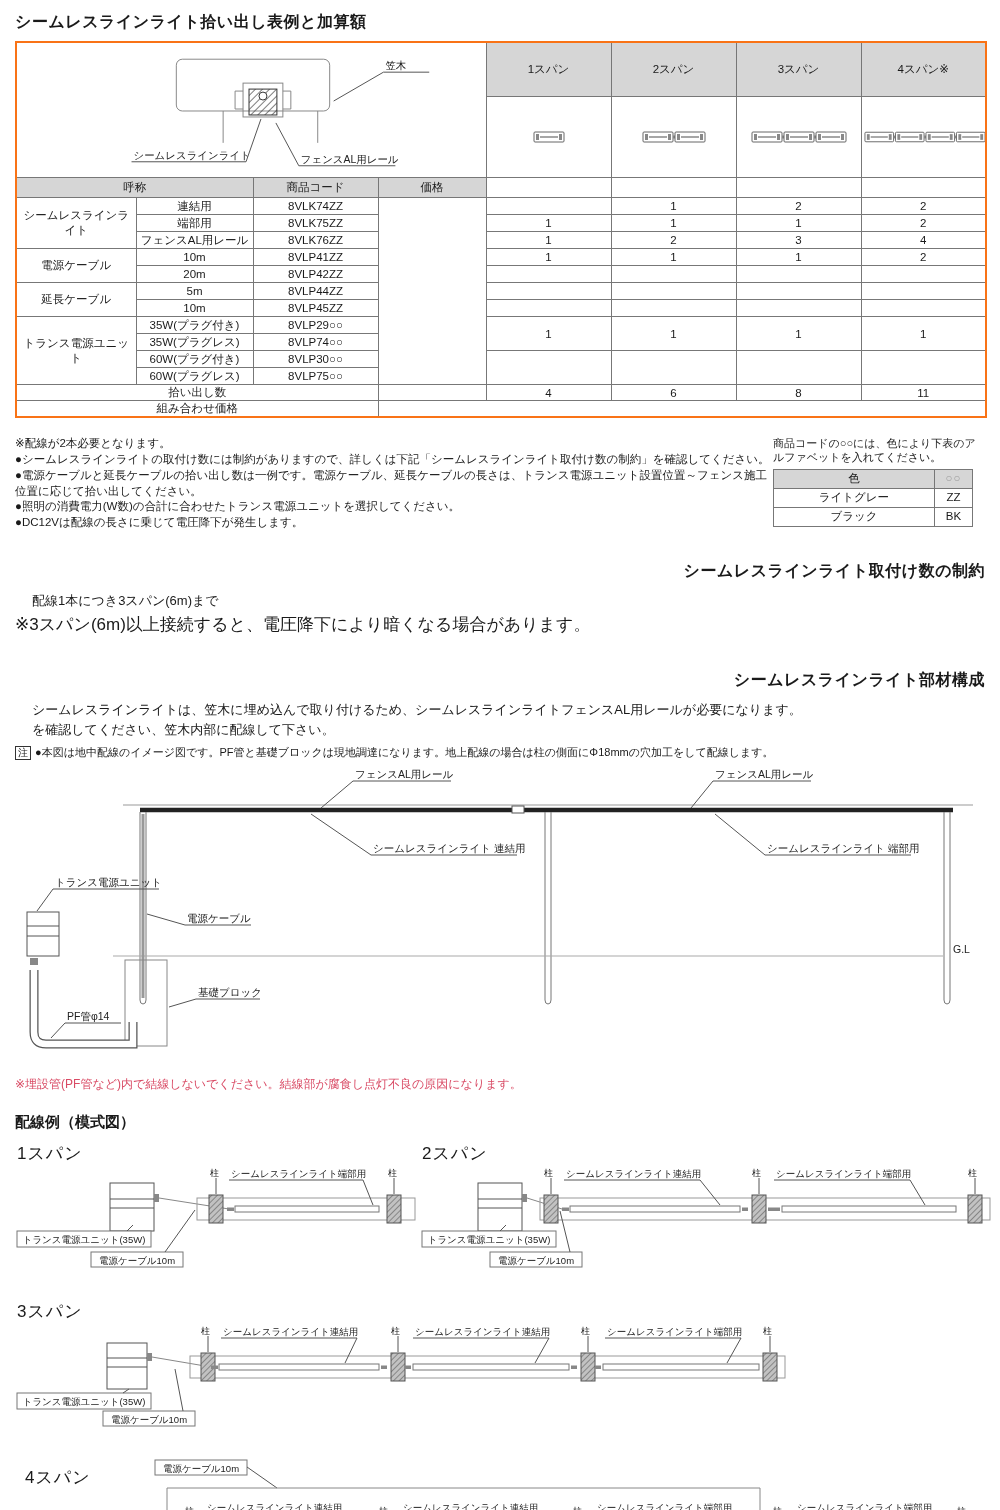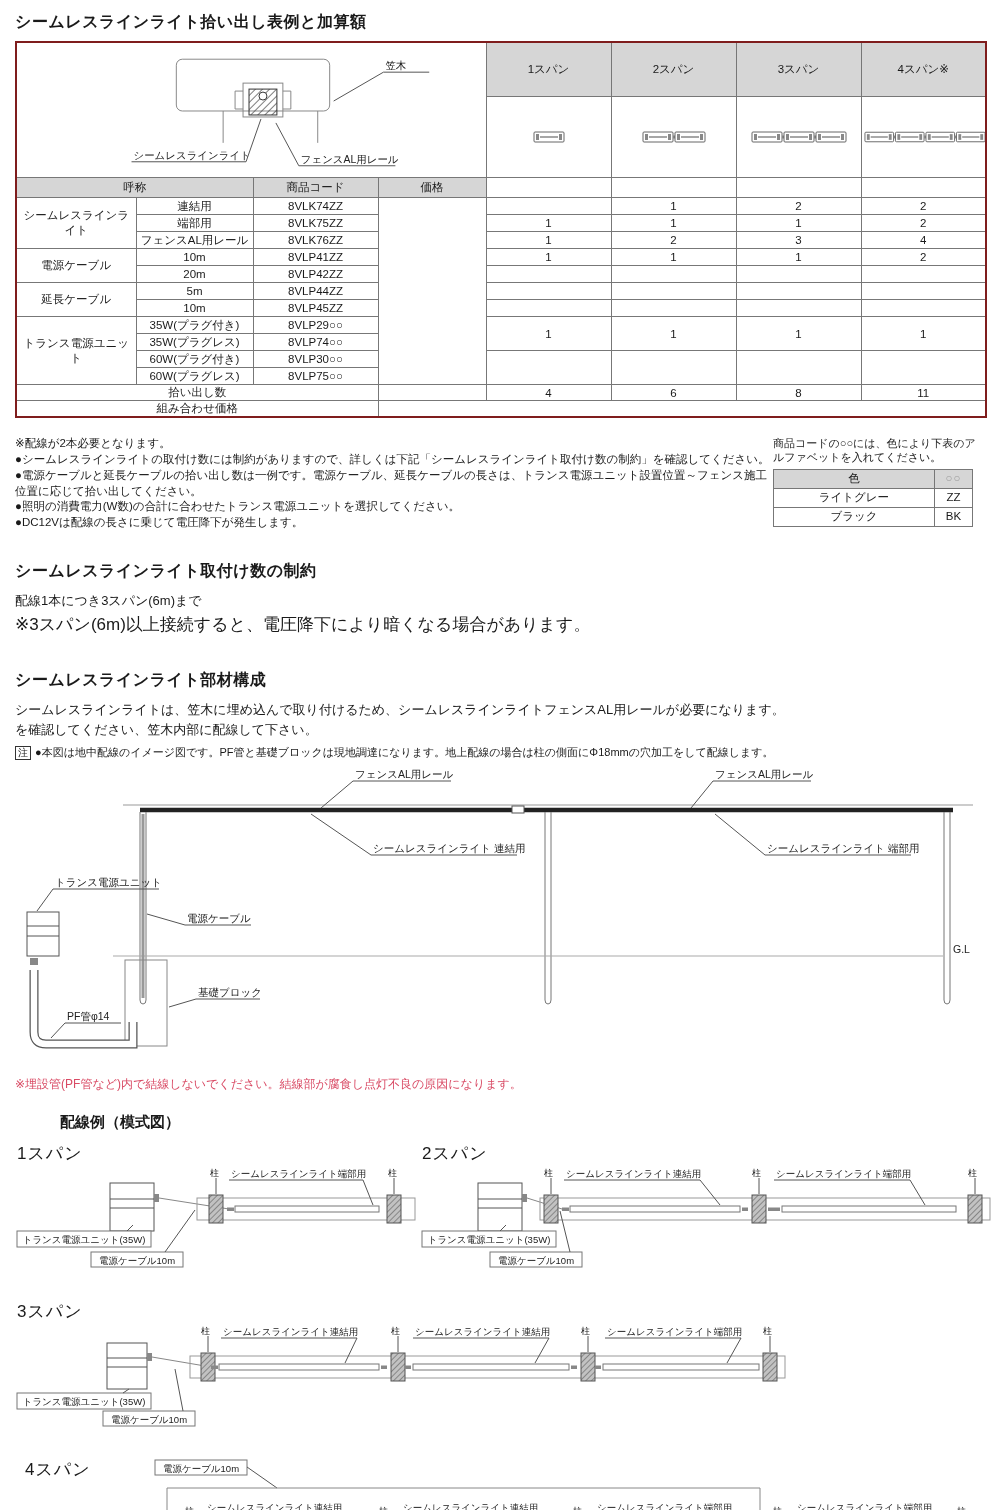--- a/index.html
+++ b/index.html
@@ -1,23 +1,23 @@
 <!DOCTYPE html>
 <html><head>
 <meta charset="utf-8">
 <style>
   * { margin:0; padding:0; box-sizing:border-box; }
   body { background:#fff; font-family:"Liberation Sans","DejaVu Sans",sans-serif; color:#1a1a1a; }
   .page { width:1000px; height:1510px; padding:10px 15px 0 15px; overflow:hidden; background:#fff; }
 
   h1.doc-title { font-size:16px; font-weight:bold; margin:2px 0 8px 0; letter-spacing:.5px; }
-  h2.sec-title { font-size:16px; font-weight:bold; margin:0 0 10px 0; letter-spacing:.5px; }
-
-  
-  table.parts { border-collapse:collapse; width:970px; table-layout:fixed; border:2px solid #7f1d1d; }
+  h2.sec-title { font-size:16px; font-weight:bold; margin:0 0 10px 0; letter-spacing:.5px;text-align:right; }
+
+  
+  table.parts { border-collapse:collapse; width:970px; table-layout:fixed; border:2px solid #f97316; }
   table.parts td, table.parts th { border:1px solid #777; font-size:11.5px; font-weight:normal; text-align:center; vertical-align:middle; padding:0 2px; overflow:hidden; }
   table.parts th.gray, table.parts .gray { background:#d6d6d6; }
   tr.r-top { height:54px; }
   tr.r-icons { height:80px; }
   tr.r-head { height:20px;margin-top:12px; }
   tr.r-data { height:17px; }
   tr.r-sum { height:16px;padding-left:12px; }
   td.diagram-cell { background:#fff; padding:0; }
   td.icon-cell svg { vertical-align:middle; }
 
@@ -25,40 +25,40 @@
   .notes-row { display:flex; margin-top:18px; }
   .notes { flex:1; font-size:11.5px; line-height:1.38; }
   .note-line { white-space:normal; }
   .color-block { width:212px; font-size:11px; line-height:1.3; }
   table.color-t { border-collapse:collapse; width:200px; margin-top:4px; }
   table.color-t th, table.color-t td { border:1px solid #777; font-size:11.5px; font-weight:normal; text-align:center; height:19px; }
   table.color-t th { background:#d6d6d6; }
   table.color-t .circ { color:#9a9a9a; letter-spacing:1px; }
 
   .sec { margin-top:30px; }
-  .body-l { font-size:13px; margin:2px 0; }
+  .body-l { font-size:13px; margin:2px 17px; }
   .small-note { font-size:17px; margin-top:3px; }
   .chu-line { font-size:11px; margin-top:6px; display:flex; align-items:flex-start; }
   .chu-mark { border:1px solid #333; font-size:10px; line-height:12px; padding:0 2px; margin-right:4px; margin-top:1px; }
 
   .warning { font-size:12px; margin-top:8px; }
 
   
   svg text { fill:#222; }
   .lead { stroke:#555; stroke-width:1; fill:none; }
   .thin { stroke:#888; stroke-width:1; fill:none; }
   .seg { fill:#fff; stroke:#666; stroke-width:1; }
   .capf { fill:#888; }
   .barl { stroke:#888; stroke-width:1.5; }
   .lab { font-size:10.5px; }
   .lab9 { font-size:9.5px; }
   .lab8 { font-size:9px; }
   .boxlab { fill:#fff; stroke:#777; stroke-width:1; }
 
-  .wiring-head { font-size:15px; font-weight:bold; margin-top:20px;margin-left:45px; }
+  .wiring-head { font-size:15px; font-weight:bold; margin-top:20px; }
   .wiring-row { display:flex; margin-top:10px; }
   .wblock h3 { font-size:17px; font-weight:normal; margin:0 0 0 2px; letter-spacing:1px; }
 </style>
 </head>
 <body>
 
 <svg width="0" height="0" style="position:absolute">
   <defs>
     <pattern id="hatchA" patternUnits="userSpaceOnUse" width="5" height="5" patternTransform="rotate(45)">
       <line x1="0" y1="0" x2="0" y2="5" stroke="#444" stroke-width="1.4"></line>
@@ -499,21 +499,21 @@
       <text class="lab9" x="69" y="82" text-anchor="middle">トランス電源ユニット(35W)</text>
       <line class="lead" x1="108" y1="70" x2="114" y2="66"></line>
       <rect class="boxlab" x="88" y="88" width="92" height="15"></rect>
       <text class="lab9" x="134" y="99.5" text-anchor="middle">電源ケーブル10m</text>
       <line class="lead" x1="168" y1="88" x2="160" y2="46"></line>
     </svg>
   </div>
 
   
   <div class="wblock" style="margin-top:22px; position:relative">
-    <h3 style="position:absolute; left:8px; top:4px">4スパン</h3>
+    <h3 style="position:absolute; left:8px; top:12px">4スパン</h3>
     <svg width="985" height="150" viewBox="0 0 985 150">
 
       <rect class="boxlab" x="140" y="6" width="92" height="15"></rect>
       <text class="lab9" x="186" y="17.5" text-anchor="middle">電源ケーブル10m</text>
       <line class="lead" x1="232" y1="13" x2="262" y2="34"></line>
 
       <polyline class="thin" points="143,86 152,86 152,34 745,34 745,96"></polyline>
 
       <rect x="95" y="74" width="44" height="48" fill="#fff" stroke="#555"></rect>
       <line x1="95" y1="90" x2="139" y2="90" stroke="#555"></line>

